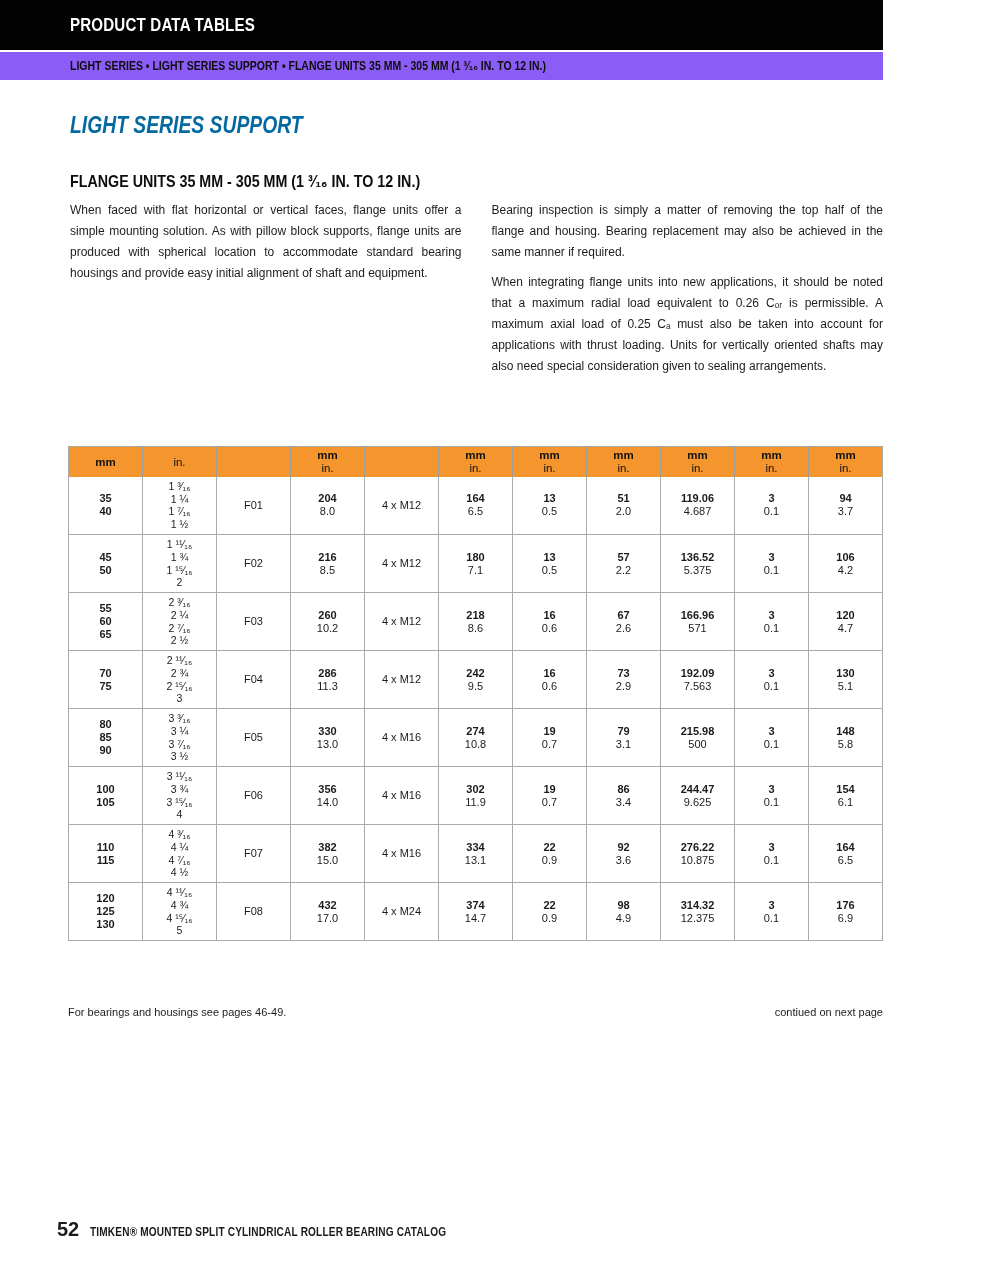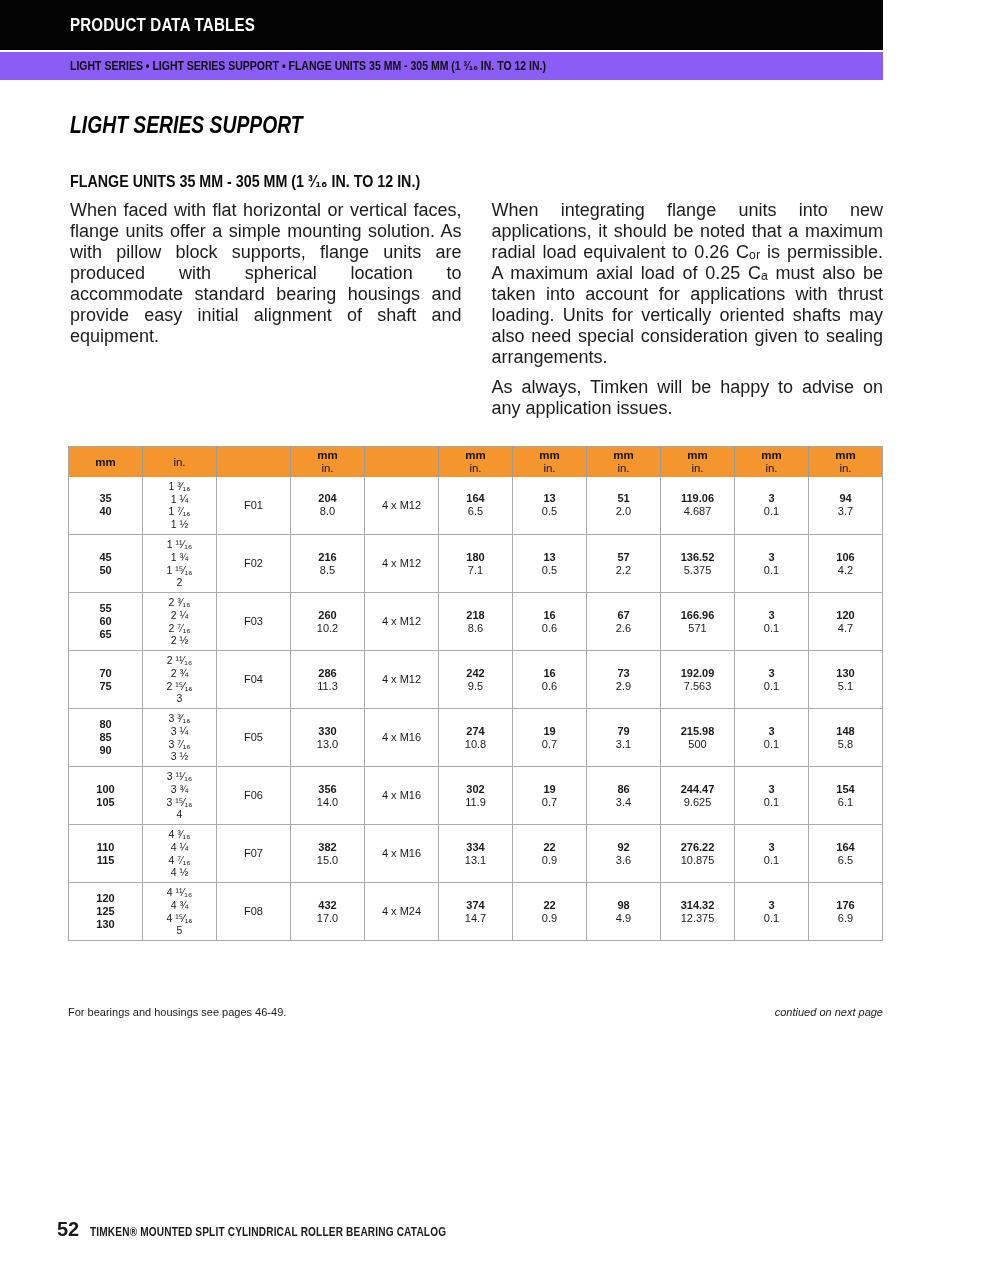--- a/index.html
+++ b/index.html
@@ -13,28 +13,28 @@
 
   
   .topbar { position:absolute; left:0; top:0; width:883px; height:50px; background:#030303;padding-left:8px; }
   .topbar-title { position:absolute; left:70px; top:15px; color:#ffffff; font-size:18px; font-weight:bold; letter-spacing:.2px; }
 
   
   .subbar { position:absolute; left:0; top:52px; width:883px; height:28px; background:#8b5cf6; }
   .subbar-text { position:absolute; left:70px; top:7px; color:#0d0d0d; font-size:12.5px; font-weight:bold; }
 
   
-  .title1 { position:absolute; left:70px; top:112px; font-size:23px; font-weight:bold; font-style:italic; color:#000000; }
+  .title1 { position:absolute; left:70px; top:112px; font-size:23px; font-weight:bold; font-style:italic; color:#0369a1; }
   .title2 { position:absolute; left:70px; top:143px; font-size:17px; font-weight:bold; color:#0d0d0d;margin-top:29px; }
 
   
   .columns {
     position:absolute; left:70px; top:200px; width:813px;
     display:grid; grid-template-columns:1fr 1fr; column-gap:30px;
-    font-size:18px; line-height:21px; text-align:justify; color:#1c1c1c;
+    font-size:12px; line-height:21px; text-align:justify; color:#1c1c1c;
   }
   .columns p { margin:0 0 9px 0; }
 
   
   .table-wrap { position:absolute; left:68px; top:446px; width:815px; }
   table { width:100%; border-collapse:collapse; table-layout:fixed; border:1px solid #a9a9a9; }
   th, td { padding:0 2px; text-align:center; vertical-align:middle; }
 
   .th-row th {
     background:#dcddde; height:57px; font-weight:normal; font-size:12.5px;
@@ -58,21 +58,21 @@
   tbody tr:first-child td { border-top:0; }
   .v-mm { font-weight:bold; line-height:13px; }
   .v-in { font-weight:normal; line-height:13px; }
   .c-shaft-in div { font-size:10.5px; line-height:12.6px; }
 
   
   .footnote-row {
     position:absolute; left:68px; top:1006px; width:815px;
     display:flex; justify-content:space-between; font-size:11px; color:#1c1c1c;text-align:center;
   }
-  .footnote-right { font-style:italic; }
+  .footnote-right { }
 
   
   .page-footer { position:absolute; left:57px; top:1218px; display:flex; align-items:baseline; }
   .page-num { font-size:20px; font-weight:bold; margin-right:11px; }
   .catalog-title { font-size:12px; font-weight:bold; letter-spacing:.2px; }
 </style>
 </head>
 <body>
 
 <div class="topbar">
@@ -88,22 +88,22 @@
 </div>
 <div class="title2">
   <span class="cond">FLANGE UNITS 35 MM - 305 MM (1 ³⁄₁₆ IN. TO 12 IN.)</span>
 </div>
 
 <div class="columns">
   <div class="col-left">
     <p>When faced with flat horizontal or vertical faces, flange units offer a simple mounting solution. As with pillow block supports, flange units are produced with spherical location to accommodate standard bearing housings and provide easy initial alignment of shaft and equipment.</p>
   </div>
   <div class="col-right">
+    <p>Bearing inspection is simply a matter of removing the top half of the flange and housing. Bearing replacement may also be achieved in the same manner if required.</p>
     <p>When integrating flange units into new applications, it should be noted that a maximum radial load equivalent to 0.26 Cₒᵣ is permissible. A maximum axial load of 0.25 Cₐ must also be taken into account for applications with thrust loading. Units for vertically oriented shafts may also need special consideration given to sealing arrangements.</p>
-    <p>As always, Timken will be happy to advise on any application issues.</p>
   </div>
 </div>
 
 <div class="table-wrap">
   <table>
     <colgroup>
       <col>
         <col>
         <col>
         <col>

